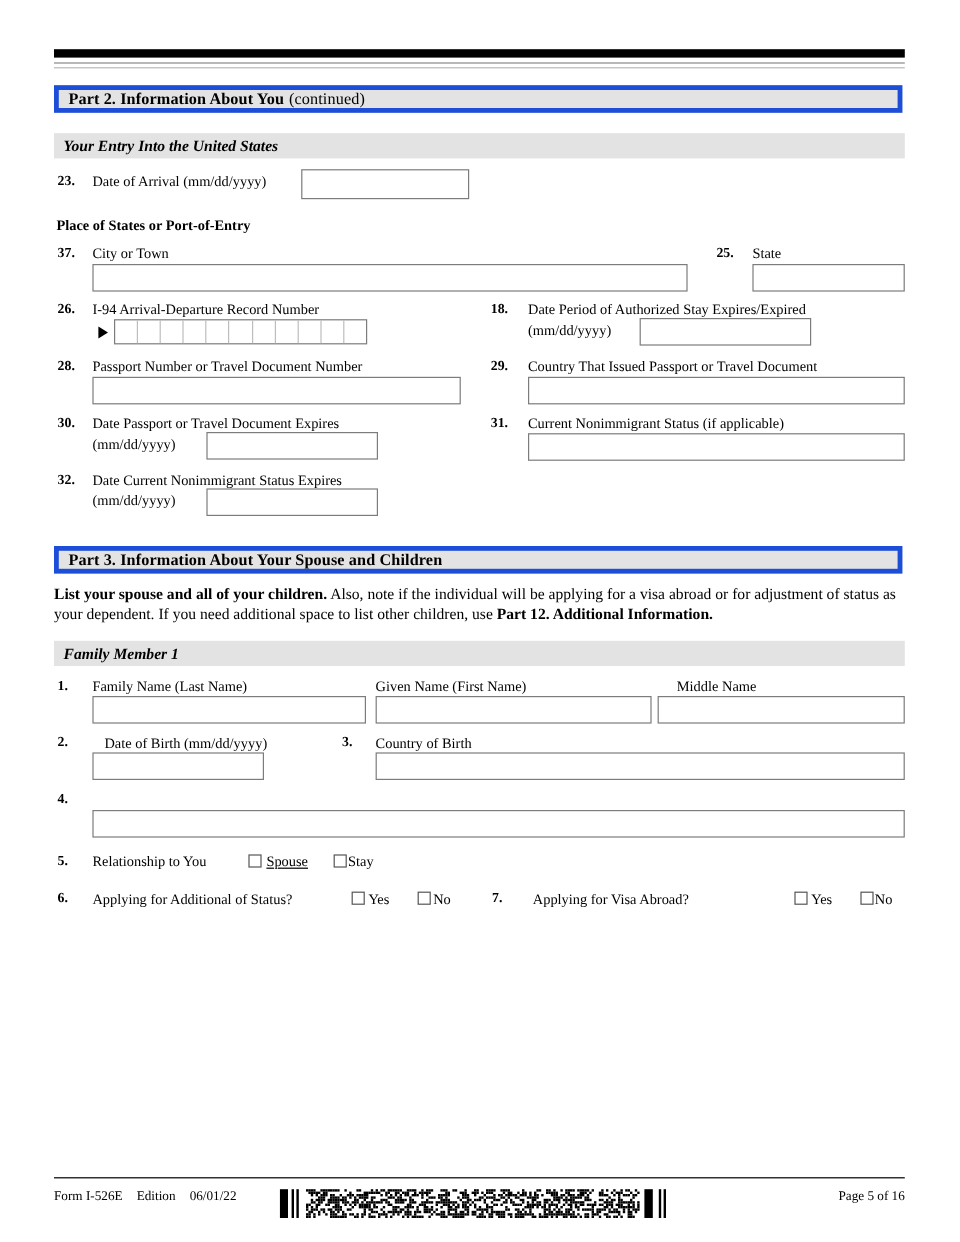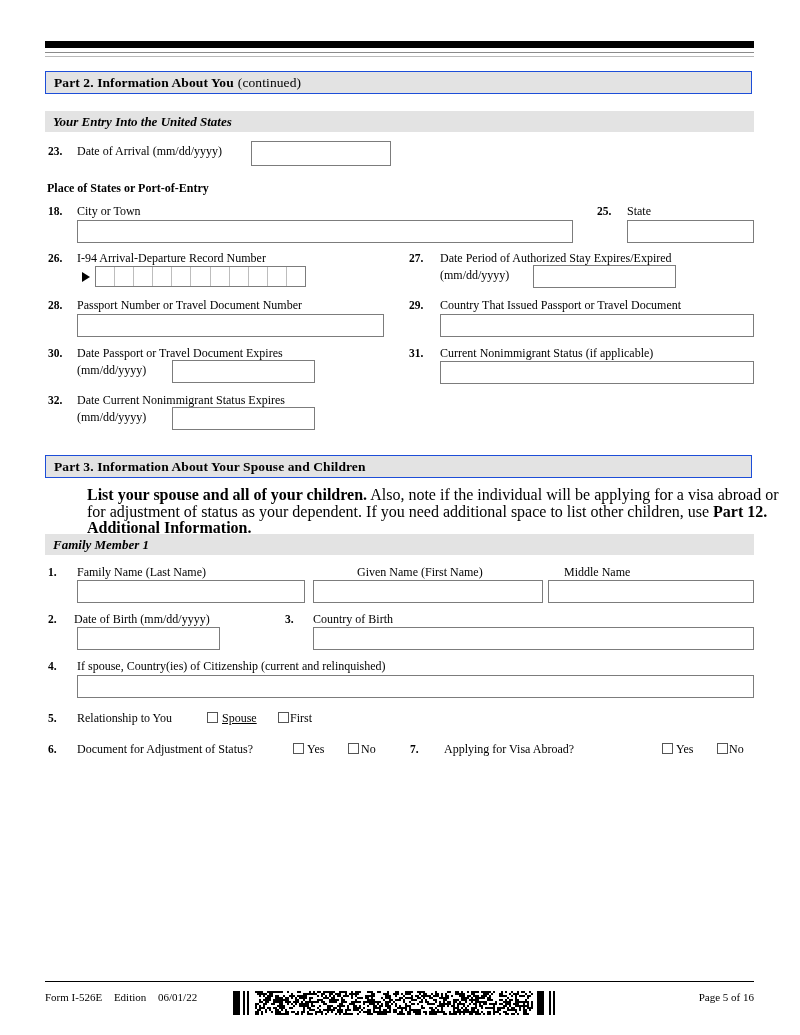--- a/index.html
+++ b/index.html
@@ -42,21 +42,21 @@
     background: #b9b9b9;
   }
 
   
   .part-header {
     position: absolute;
     left: 45px;
     width: 707px;
     height: 23px;
     background: #e3e3e3;
-    border: 1px solid #1d4ed8;
+    border: 4px solid #1d4ed8;
     box-sizing: border-box;
     display: flex;
     align-items: center;
     padding-left: 8px;
     font-size: 13.5px;
     font-weight: bold;
     letter-spacing: 0.1px;
   }
   .part-header .cont {
     font-weight: normal;
@@ -136,23 +136,22 @@
     border: 1px solid #555;
     background: #fff;
     box-sizing: border-box;
   }
 
   
   .instr {
     position: absolute;
     left: 45px;
     width: 709px;
-    font-size: 16px;
+    font-size: 13px;
     line-height: 16.5px;
-    margin-left: 42px;
   }
   .instr b { font-weight: bold; }
 
   
   .footer-rule {
     position: absolute;
     left: 45px; top: 981px;
     width: 709px; height: 1px;
     background: #000000;
   }
@@ -194,21 +193,21 @@
   <div class="sub-header" style="top:111px;">
     <span>Your Entry Into the United States</span>
   </div>
 
   <div class="num" style="left:48px; top:145px;">23.</div>
   <div class="lbl" style="left:77px; top:144px;">Date of Arrival (mm/dd/yyyy)</div>
   <div class="box" style="left:251px; top:141px; width:140px; height:25px;"></div>
 
   <div class="lbl-b" style="left:47px; top:181px;">Place of States or Port-of-Entry</div>
 
-  <div class="num" style="left:48px; top:205px;">18.</div>
+  <div class="num" style="left:48px; top:205px;">37.</div>
   <div class="lbl" style="left:77px; top:204px;">City or Town</div>
   <div class="box" style="left:77px; top:220px; width:496px; height:23px;"></div>
 
   <div class="num" style="left:597px; top:205px;">25.</div>
   <div class="lbl" style="left:627px; top:204px;">State</div>
   <div class="box" style="left:627px; top:220px; width:127px; height:23px;"></div>
 
   <div class="num" style="left:48px; top:252px;">26.</div>
   <div class="lbl" style="left:77px; top:251px;">I-94 Arrival-Departure Record Number</div>
   <div class="arrow" style="left:82px; top:272px;"></div>
@@ -219,21 +218,21 @@
       <i></i>
       <i></i>
       <i></i>
       <i></i>
       <i></i>
       <i></i>
       <i></i>
       <i></i>
     </div>
 
-  <div class="num" style="left:409px; top:252px;">27.</div>
+  <div class="num" style="left:409px; top:252px;">18.</div>
   <div class="lbl" style="left:440px; top:251px;">Date Period of Authorized Stay Expires/Expired</div>
   <div class="lbl" style="left:440px; top:268px;">(mm/dd/yyyy)</div>
   <div class="box" style="left:533px; top:265px; width:143px; height:23px;"></div>
 
   <div class="num" style="left:48px; top:299px;">28.</div>
   <div class="lbl" style="left:77px; top:298px;">Passport Number or Travel Document Number</div>
   <div class="box" style="left:77px; top:314px; width:307px; height:23px;"></div>
 
   <div class="num" style="left:409px; top:299px;">29.</div>
   <div class="lbl" style="left:440px; top:298px;">Country That Issued Passport or Travel Document</div>
@@ -264,47 +263,46 @@
   </div>
 
   <div class="sub-header" style="top:534px;">
     <span>Family Member 1</span>
   </div>
 
   <div class="num" style="left:48px; top:566px;">1.</div>
   <div class="lbl" style="left:77px; top:565px;">Family Name (Last Name)</div>
   <div class="box" style="left:77px; top:580px; width:228px; height:23px;"></div>
 
-  <div class="lbl" style="left:313px; top:565px;margin-left:44px;">Given Name (First Name)</div>
+  <div class="lbl" style="left:313px; top:565px;">Given Name (First Name)</div>
   <div class="box" style="left:313px; top:580px; width:230px; height:23px;"></div>
 
   <div class="lbl" style="left:564px; top:565px;">Middle Name</div>
   <div class="box" style="left:548px; top:580px; width:206px; height:23px;"></div>
 
   <div class="num" style="left:48px; top:613px;">2.</div>
-  <div class="lbl" style="left:74px; top:612px;">Date of Birth (mm/dd/yyyy)</div>
+  <div class="lbl" style="left:87px; top:612px;">Date of Birth (mm/dd/yyyy)</div>
   <div class="box" style="left:77px; top:627px; width:143px; height:23px;"></div>
 
   <div class="num" style="left:285px; top:613px;">3.</div>
   <div class="lbl" style="left:313px; top:612px;">Country of Birth</div>
   <div class="box" style="left:313px; top:627px; width:441px; height:23px;"></div>
 
   <div class="num" style="left:48px; top:660px;">4.</div>
-  <div class="lbl" style="left:77px; top:659px;">If spouse, Country(ies) of Citizenship (current and relinquished)</div>
   <div class="box" style="left:77px; top:675px; width:677px; height:23px;"></div>
 
   <div class="num" style="left:48px; top:712px;">5.</div>
   <div class="lbl" style="left:77px; top:711px;">Relationship to You</div>
   <div class="cbox" style="left:207px; top:712px;"></div>
   <div class="lbl" style="left:222px; top:711px;text-decoration:underline;">Spouse</div>
   <div class="cbox" style="left:278px; top:712px;"></div>
-  <div class="lbl" style="left:290px; top:711px;">First</div>
+  <div class="lbl" style="left:290px; top:711px;">Stay</div>
 
   <div class="num" style="left:48px; top:743px;">6.</div>
-  <div class="lbl" style="left:77px; top:742px;">Document for Adjustment of Status?</div>
+  <div class="lbl" style="left:77px; top:742px;">Applying for Additional of Status?</div>
   <div class="cbox" style="left:293px; top:743px;"></div>
   <div class="lbl" style="left:307px; top:742px;">Yes</div>
   <div class="cbox" style="left:348px; top:743px;"></div>
   <div class="lbl" style="left:361px; top:742px;">No</div>
 
   <div class="num" style="left:410px; top:743px;">7.</div>
   <div class="lbl" style="left:444px; top:742px;">Applying for Visa Abroad?</div>
   <div class="cbox" style="left:662px; top:743px;"></div>
   <div class="lbl" style="left:676px; top:742px;">Yes</div>
   <div class="cbox" style="left:717px; top:743px;"></div>

